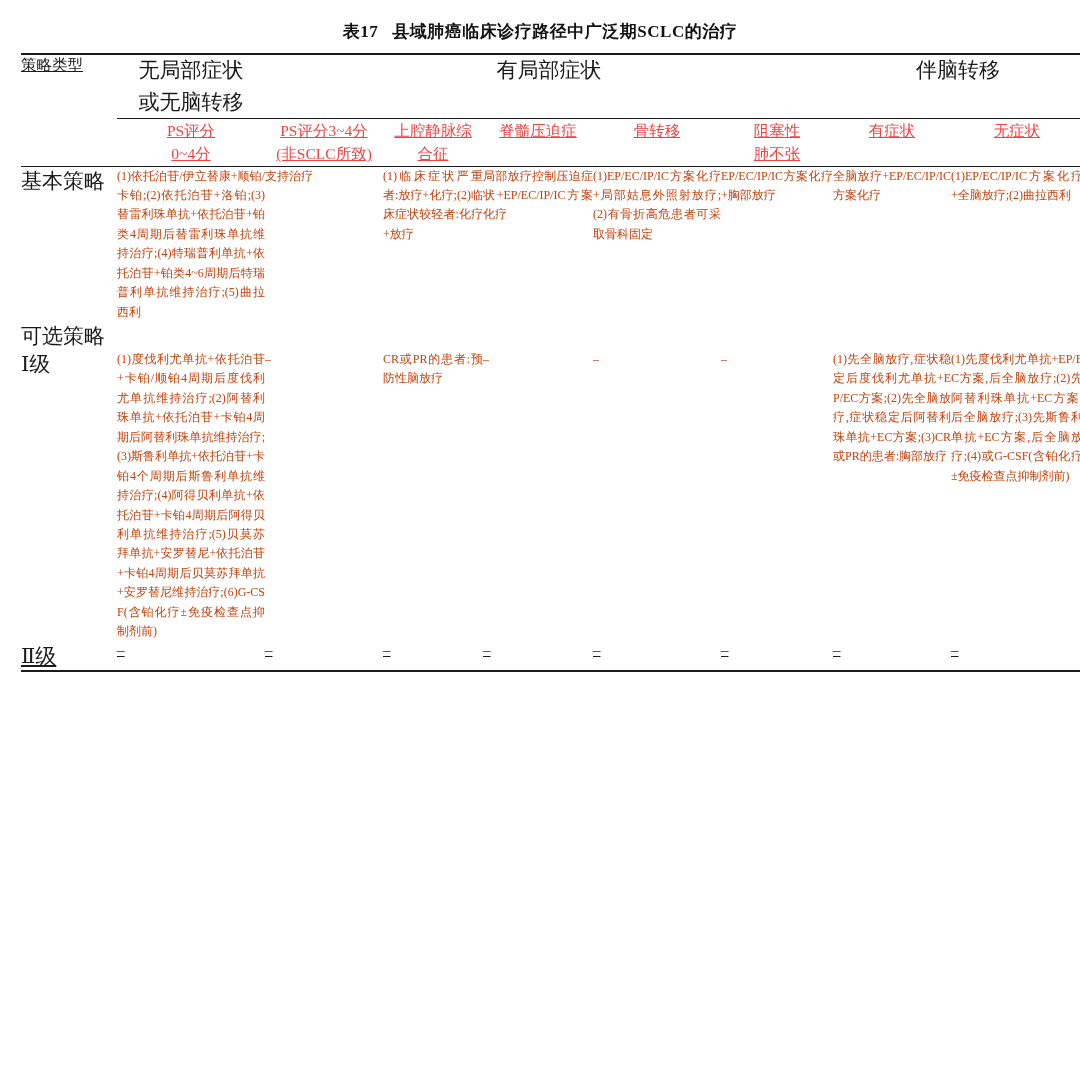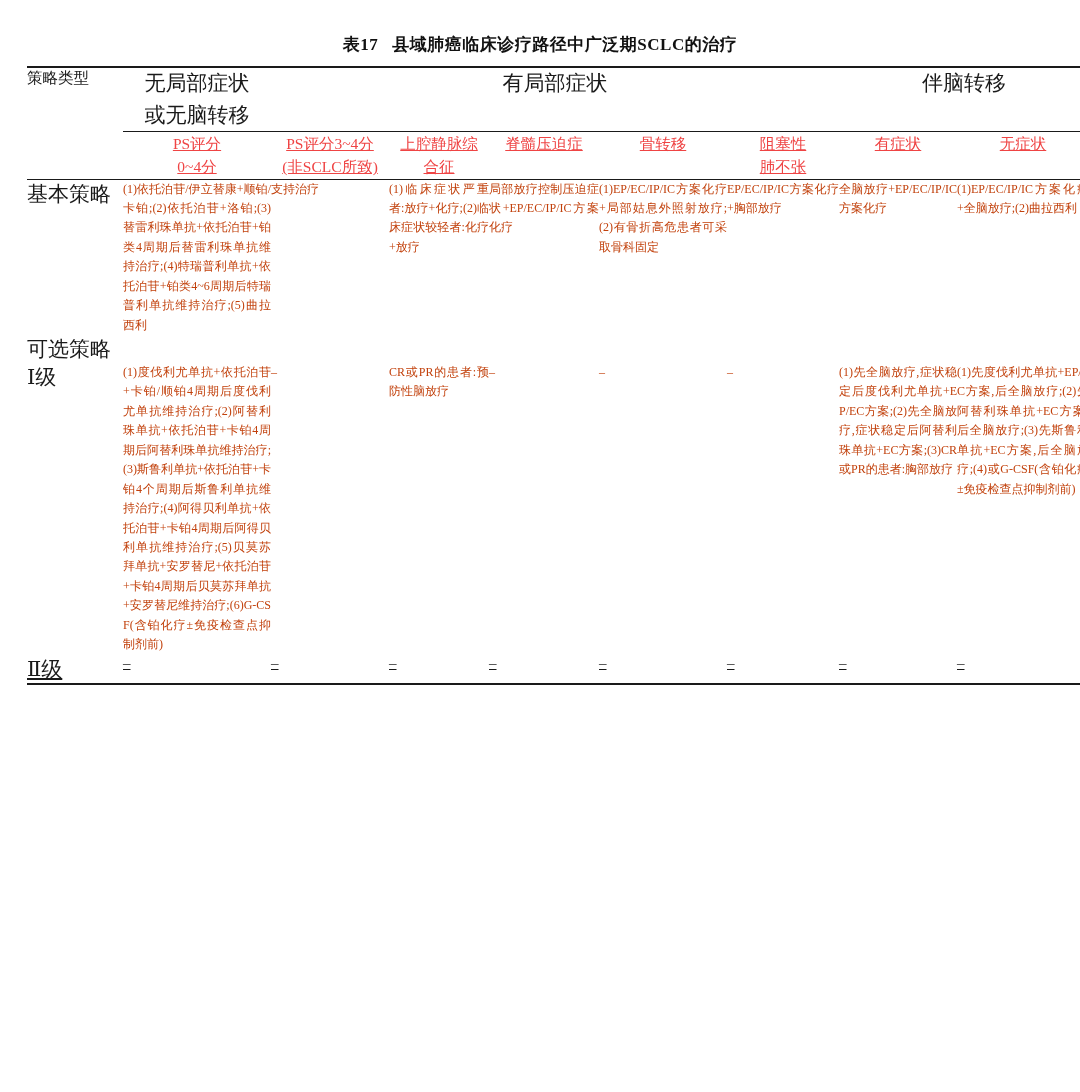--- a/index.html
+++ b/index.html
@@ -11,22 +11,21 @@
     width: 1080px;
     min-height: 1092px;
     font-family: "Liberation Serif", "DejaVu Serif", serif;
     color: #1a1a1a;
     -webkit-font-smoothing: antialiased;
   }
   .page {
     width: 1080px;
     position: relative;
     box-sizing: border-box;
-    padding: 18px;
-    margin-top: 7px;
+    padding: 12px;
   }
 
   
   .table-title {
     text-align: center;
     font-size: 17px;
     font-weight: bold;
     letter-spacing: 0.5px;
     padding: 8px 0 10px 0;
     color: #111;
@@ -65,20 +64,21 @@
     text-align: center;
     font-size: 21px;
     line-height: 1.5;
     padding: 6px 3px 5px 3px;
   }
   .hd-stub {
     text-align: left;
     font-size: 15.5px;
     padding-left: 6px;
     vertical-align: middle;
+    text-decoration: underline;
   }
   .underspan { border-bottom: 1.2px solid #1a1a1a; }
 
   
   .cell {
     font-size: 12px;
     line-height: 1.62;
     padding: 7px 7px 7px 2px;
     text-align: justify;
     text-justify: inter-ideograph;

